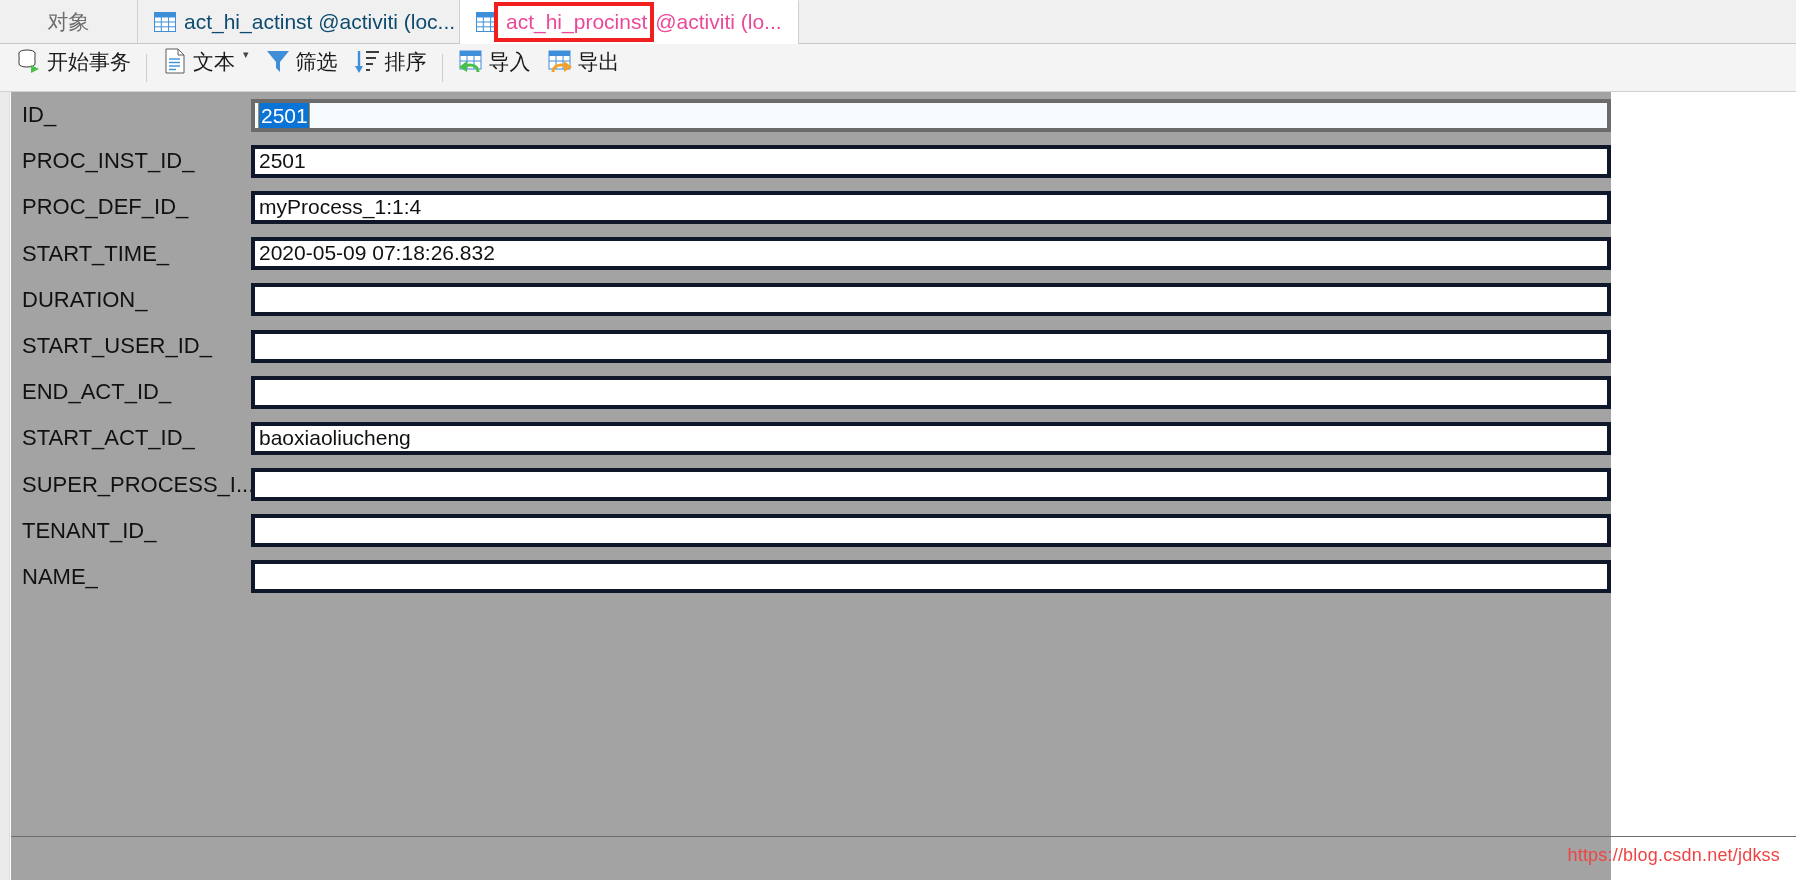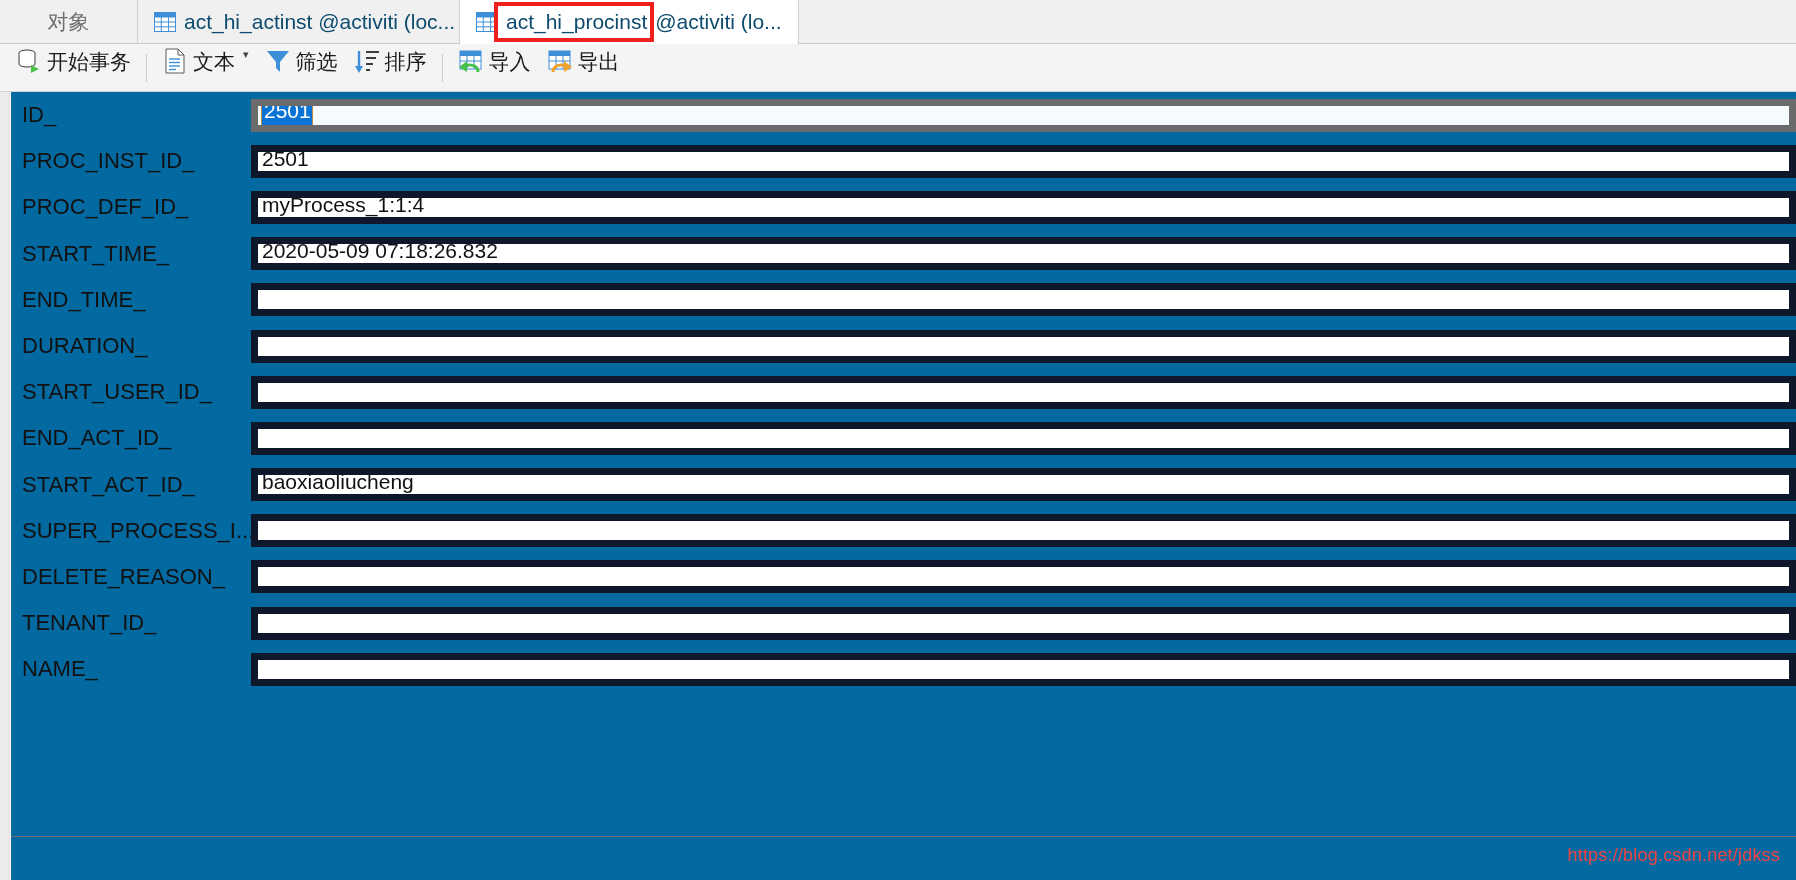--- a/index.html
+++ b/index.html
@@ -41,21 +41,21 @@
     white-space: nowrap;
   }
   .tab.first {
     width: 138px;
     justify-content: center;
     color: #6e6e6e;
   }
   .tab.second { width: 322px; }
   .tab.active {
     background: #ffffff;
-    color: #0c4a6e;
+    color: #ec4899;
     border-top: 1px solid #ffffff;
   }
   .tab.active::after {
     content: "";
     position: absolute;
     left: 0; right: 0; bottom: -1px;
     height: 2px;
     background: #ffffff;
   }
 
@@ -125,23 +125,23 @@
     background: #eceaea;
     border-right: 1px solid #dcdcdc;
     box-sizing: border-box;
   }
 
   
   .form {
     position: absolute;
     left: 11px;
     top: 92px;
-    width: 1785px;
+    width: 1600px;
     height: 788px;
-    background: #0369a1;
+    background: #a3a3a3;
     box-sizing: border-box;
     overflow: hidden;
   }
   .row {
     position: relative;
     height: 46.2px;
     display: flex;
     align-items: center;
   }
   .lbl {
@@ -154,25 +154,25 @@
     white-space: nowrap;
     overflow: hidden;
   }
   .fieldwrap {
     flex: 1 1 auto;
     padding-right: 0px;
     box-sizing: border-box;
   }
   .field {
     height: 33px;
-    border: 7px solid #0f172a;
+    border: 4px solid #0f172a;
     background: #ffffff;
     box-sizing: border-box;
     display: flex;
-    align-items: flex-end;
+    align-items: flex-start;
     padding-left: 4px;
     font-size: 21px;
     color: #111111;
     white-space: nowrap;
     overflow: hidden;
   }
   .field.focused {
     background: #f5fafd;
     border-color: #6b6b6b;
   }
@@ -366,28 +366,20 @@
       </div>
       <div class="row">
         <div class="lbl">START_TIME_</div>
         <div class="fieldwrap">
           <div class="field">
             <span>2020-05-09 07:18:26.832</span>
           </div>
         </div>
       </div>
       <div class="row">
-        <div class="lbl">END_TIME_</div>
-        <div class="fieldwrap">
-          <div class="field">
-            <span></span>
-          </div>
-        </div>
-      </div>
-      <div class="row">
         <div class="lbl">DURATION_</div>
         <div class="fieldwrap">
           <div class="field">
             <span></span>
           </div>
         </div>
       </div>
       <div class="row">
         <div class="lbl">START_USER_ID_</div>
         <div class="fieldwrap">
@@ -407,28 +399,20 @@
       <div class="row">
         <div class="lbl">START_ACT_ID_</div>
         <div class="fieldwrap">
           <div class="field">
             <span>baoxiaoliucheng</span>
           </div>
         </div>
       </div>
       <div class="row">
         <div class="lbl">SUPER_PROCESS_I...</div>
-        <div class="fieldwrap">
-          <div class="field">
-            <span></span>
-          </div>
-        </div>
-      </div>
-      <div class="row">
-        <div class="lbl">DELETE_REASON_</div>
         <div class="fieldwrap">
           <div class="field">
             <span></span>
           </div>
         </div>
       </div>
       <div class="row">
         <div class="lbl">TENANT_ID_</div>
         <div class="fieldwrap">
           <div class="field">

